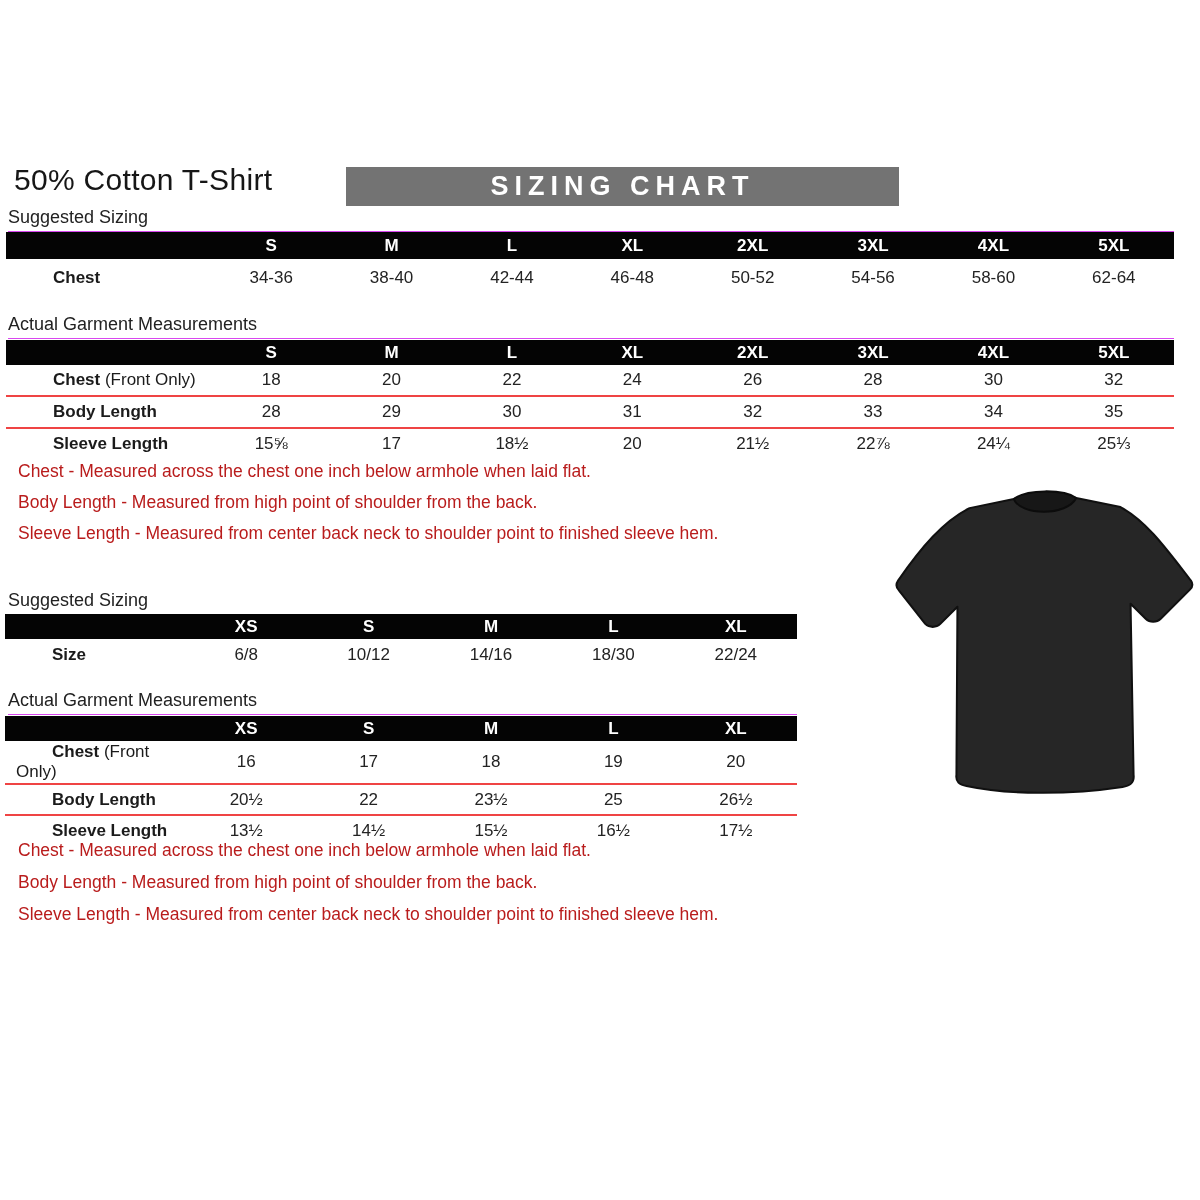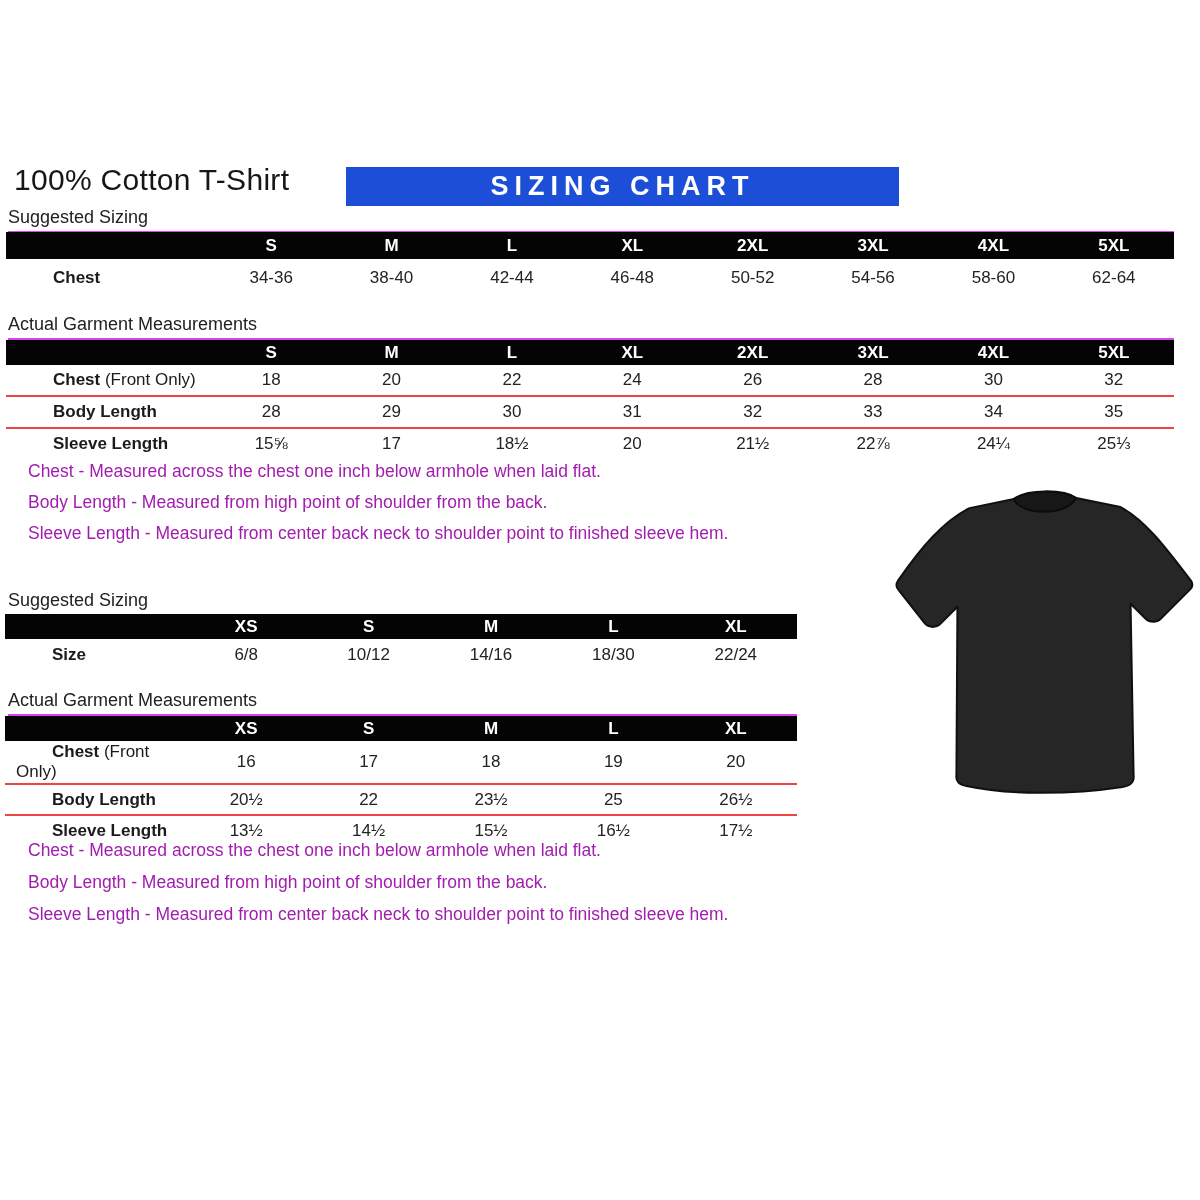--- a/index.html
+++ b/index.html
@@ -6,29 +6,29 @@
   .page {
     position:relative; width:1200px; height:1200px; background:#ffffff;
     font-family:"Liberation Sans","DejaVu Sans",sans-serif; color:#1e1e1e; overflow:hidden;
   }
   .title {
     position:absolute; left:14px; top:163px; font-size:30px; font-weight:400;
     color:#161616; letter-spacing:0.3px;
   }
   .banner {
     position:absolute; left:346px; top:167px; width:553px; height:39px;
-    background:#1d4ed8; color:#fff; display:flex; align-items:center; justify-content:center;
+    background:#737373; color:#fff; display:flex; align-items:center; justify-content:center;
     font-weight:700; font-size:27px; letter-spacing:6px;
   }
   .youth-title {
     position:absolute; left:4px; top:545px; font-size:31px; font-weight:700; color:#111;
   }
   .section-label {
     position:absolute; font-size:18px; color:#222; padding-bottom:3px;
-    border-bottom:5px solid #d946ef;
+    border-bottom:1px solid #d946ef;
   }
   #adult-sugg-label  { left:8px; top:207px; width:1166px; }
   #adult-actual-label{ left:8px; top:314px; width:1166px; }
   #youth-sugg-label  { left:8px; top:590px; width:789px; }
   #youth-actual-label{ left:8px; top:690px; width:789px; }
 
   .size-table { position:absolute; border-collapse:collapse; table-layout:fixed; }
   .size-table thead th {
     background:#040404; color:#ffffff; font-weight:700; font-size:17px; text-align:center;
     padding:0;
@@ -51,35 +51,35 @@
   #t-youth-sugg thead th   { height:25px; }
   #t-youth-sugg tbody th, #t-youth-sugg tbody td { height:30px; }
   #t-youth-actual thead th { height:25px; }
   #t-youth-actual tbody th, #t-youth-actual tbody td { height:27px; }
 
   #t-adult-sugg .corner, #t-adult-actual .corner { width:205px; }
   #t-youth-sugg .corner, #t-youth-actual .corner { width:180px; }
 
   .ruled tbody tr + tr th, .ruled tbody tr + tr td { border-top:2px solid #ef4444; }
 
-  .notes { position:absolute; left:28px; font-size:17.5px; color:#a21caf; }
+  .notes { position:absolute; left:18px; font-size:17.5px; color:#b91c1c; }
   #notes-adult { top:461px; }
   #notes-youth { top:840px; }
   #notes-adult .note-line { margin-bottom:10px; }
   #notes-youth .note-line { margin-bottom:11px; }
 
   .tshirt-wrap { position:absolute; left:893px; top:490px; width:302px; height:312px; }
   .tshirt-wrap svg { width:100%; height:100%; display:block; }
 </style>
 </head>
 <body>
 
 <div class="page">
 
-  <div class="title">100% Cotton T-Shirt</div>
+  <div class="title">50% Cotton T-Shirt</div>
 
   <div class="banner">
     <span>SIZING CHART</span>
   </div>
 
   <div class="section-label" id="adult-sugg-label">Suggested Sizing</div>
 
   <table class="size-table" id="t-adult-sugg">
       <thead>
         <tr>

